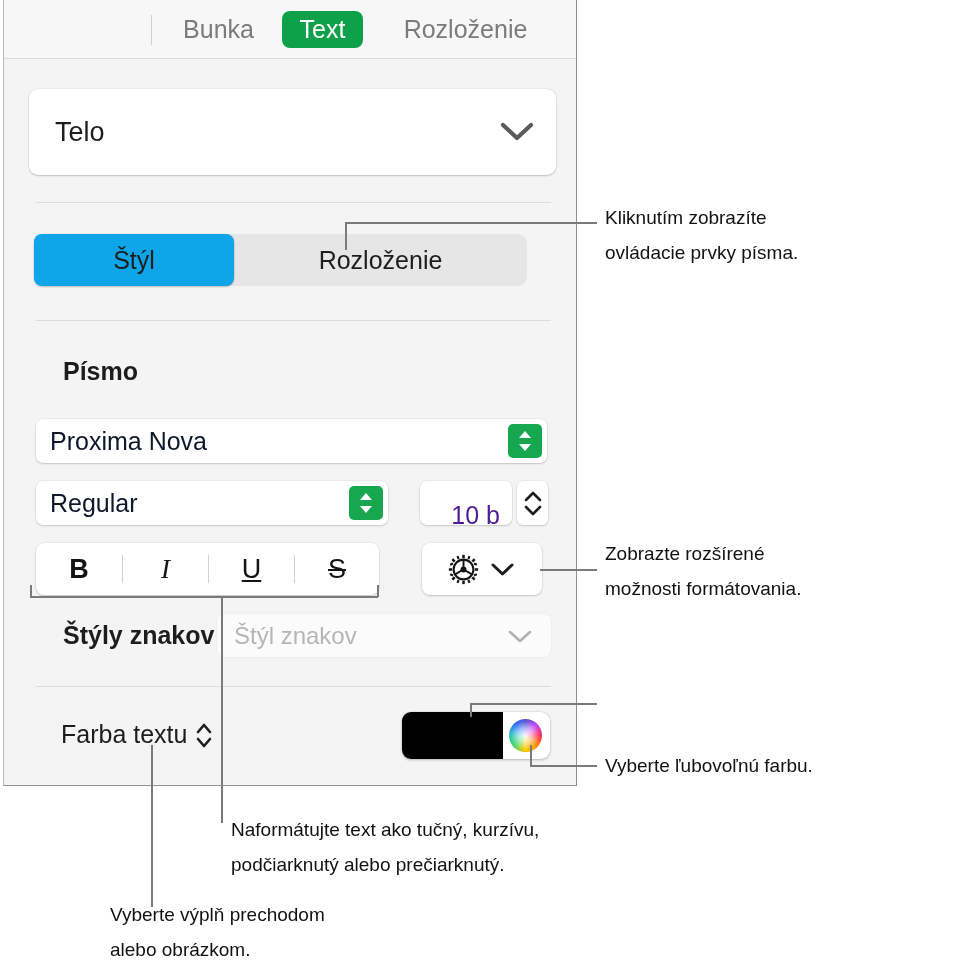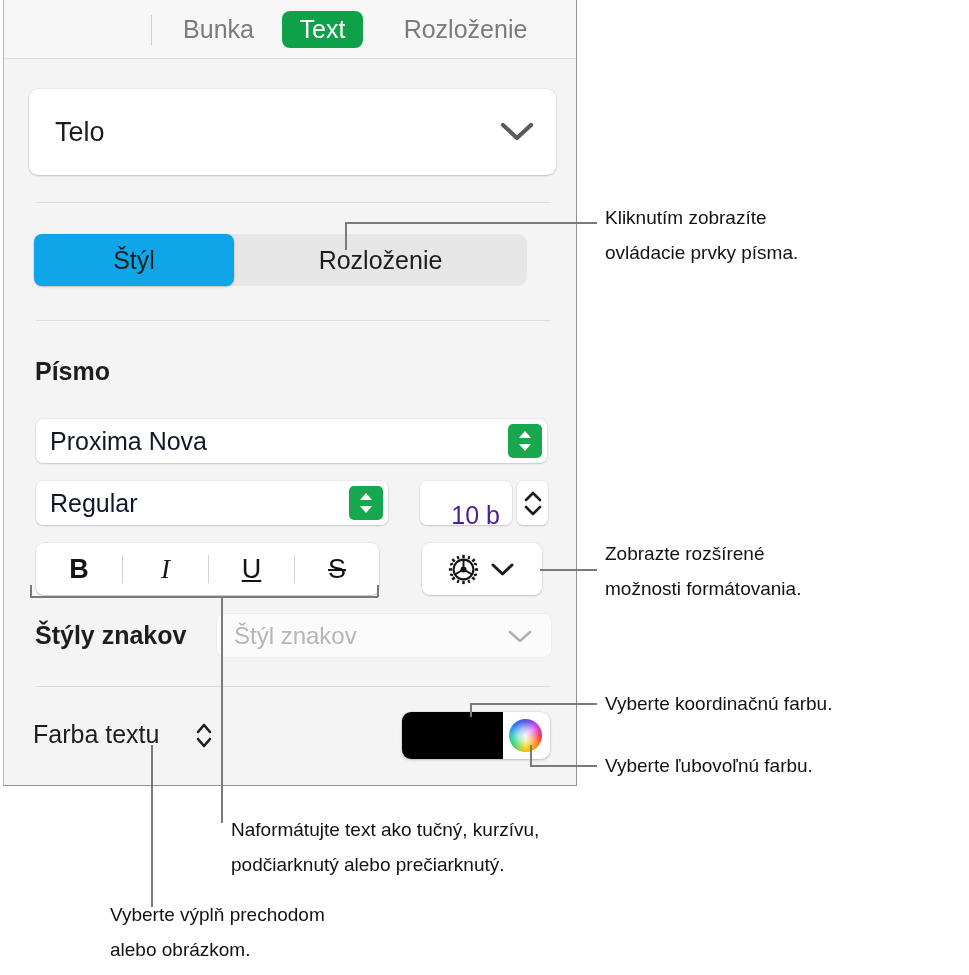--- a/index.html
+++ b/index.html
@@ -61,21 +61,21 @@
   .seg-item{
     position:absolute;top:0;height:52px;line-height:52px;text-align:center;
     font-size:25px;color:#1d1d1d;border-radius:8px;box-sizing:border-box;
   }
   .seg-item.sel{
     background:#0ea5e9;
     box-shadow:0 1px 2px rgba(0,0,0,.22), 0 0 0 .5px rgba(0,0,0,.06);
   }
 
   .section-title{
-    position:absolute;font-size:25px;font-weight:bold;color:#1d1d1d;
+    position:absolute;font-size:25px;font-weight:bold;color:#1d1d1d;margin-left:28px;
   }
 
   .field{
     position:absolute;background:#ffffff;border-radius:7px;
     box-shadow:0 1px 2px rgba(0,0,0,.16), 0 0 0 .5px rgba(0,0,0,.07);
     box-sizing:border-box;
   }
   .field-text{
     position:absolute;left:14px;top:0;height:100%;display:flex;align-items:center;
     font-size:25px;color:#0f172a;
@@ -284,20 +284,19 @@
   <div class="line vline" style="left:30px;top:585px;height:12px;"></div>
   <div class="line vline" style="left:377px;top:585px;height:12px;"></div>
   <div class="line vline" style="left:221px;top:596px;height:227px;"></div>
 
   <div class="line vline" style="left:151px;top:745px;height:162px;"></div>
 
   <div class="callout" style="left:605px;top:200px;width:360px;">Kliknutím zobrazíte
 ovládacie prvky písma.</div>
   <div class="callout" style="left:605px;top:536px;width:360px;">Zobrazte rozšírené
 možnosti formátovania.</div>
-  <div class="callout" style="left:605px;top:686px;width:360px;">Vyberte koordinačnú farbu.</div>
   <div class="callout" style="left:605px;top:748px;width:360px;">Vyberte ľubovoľnú farbu.</div>
   <div class="callout" style="left:231px;top:812px;width:560px;">Naformátujte text ako tučný, kurzívu,
 podčiarknutý alebo prečiarknutý.</div>
   <div class="callout" style="left:110px;top:897px;width:480px;">Vyberte výplň prechodom
 alebo obrázkom.</div>
 
 </div>
 
 </body></html>

